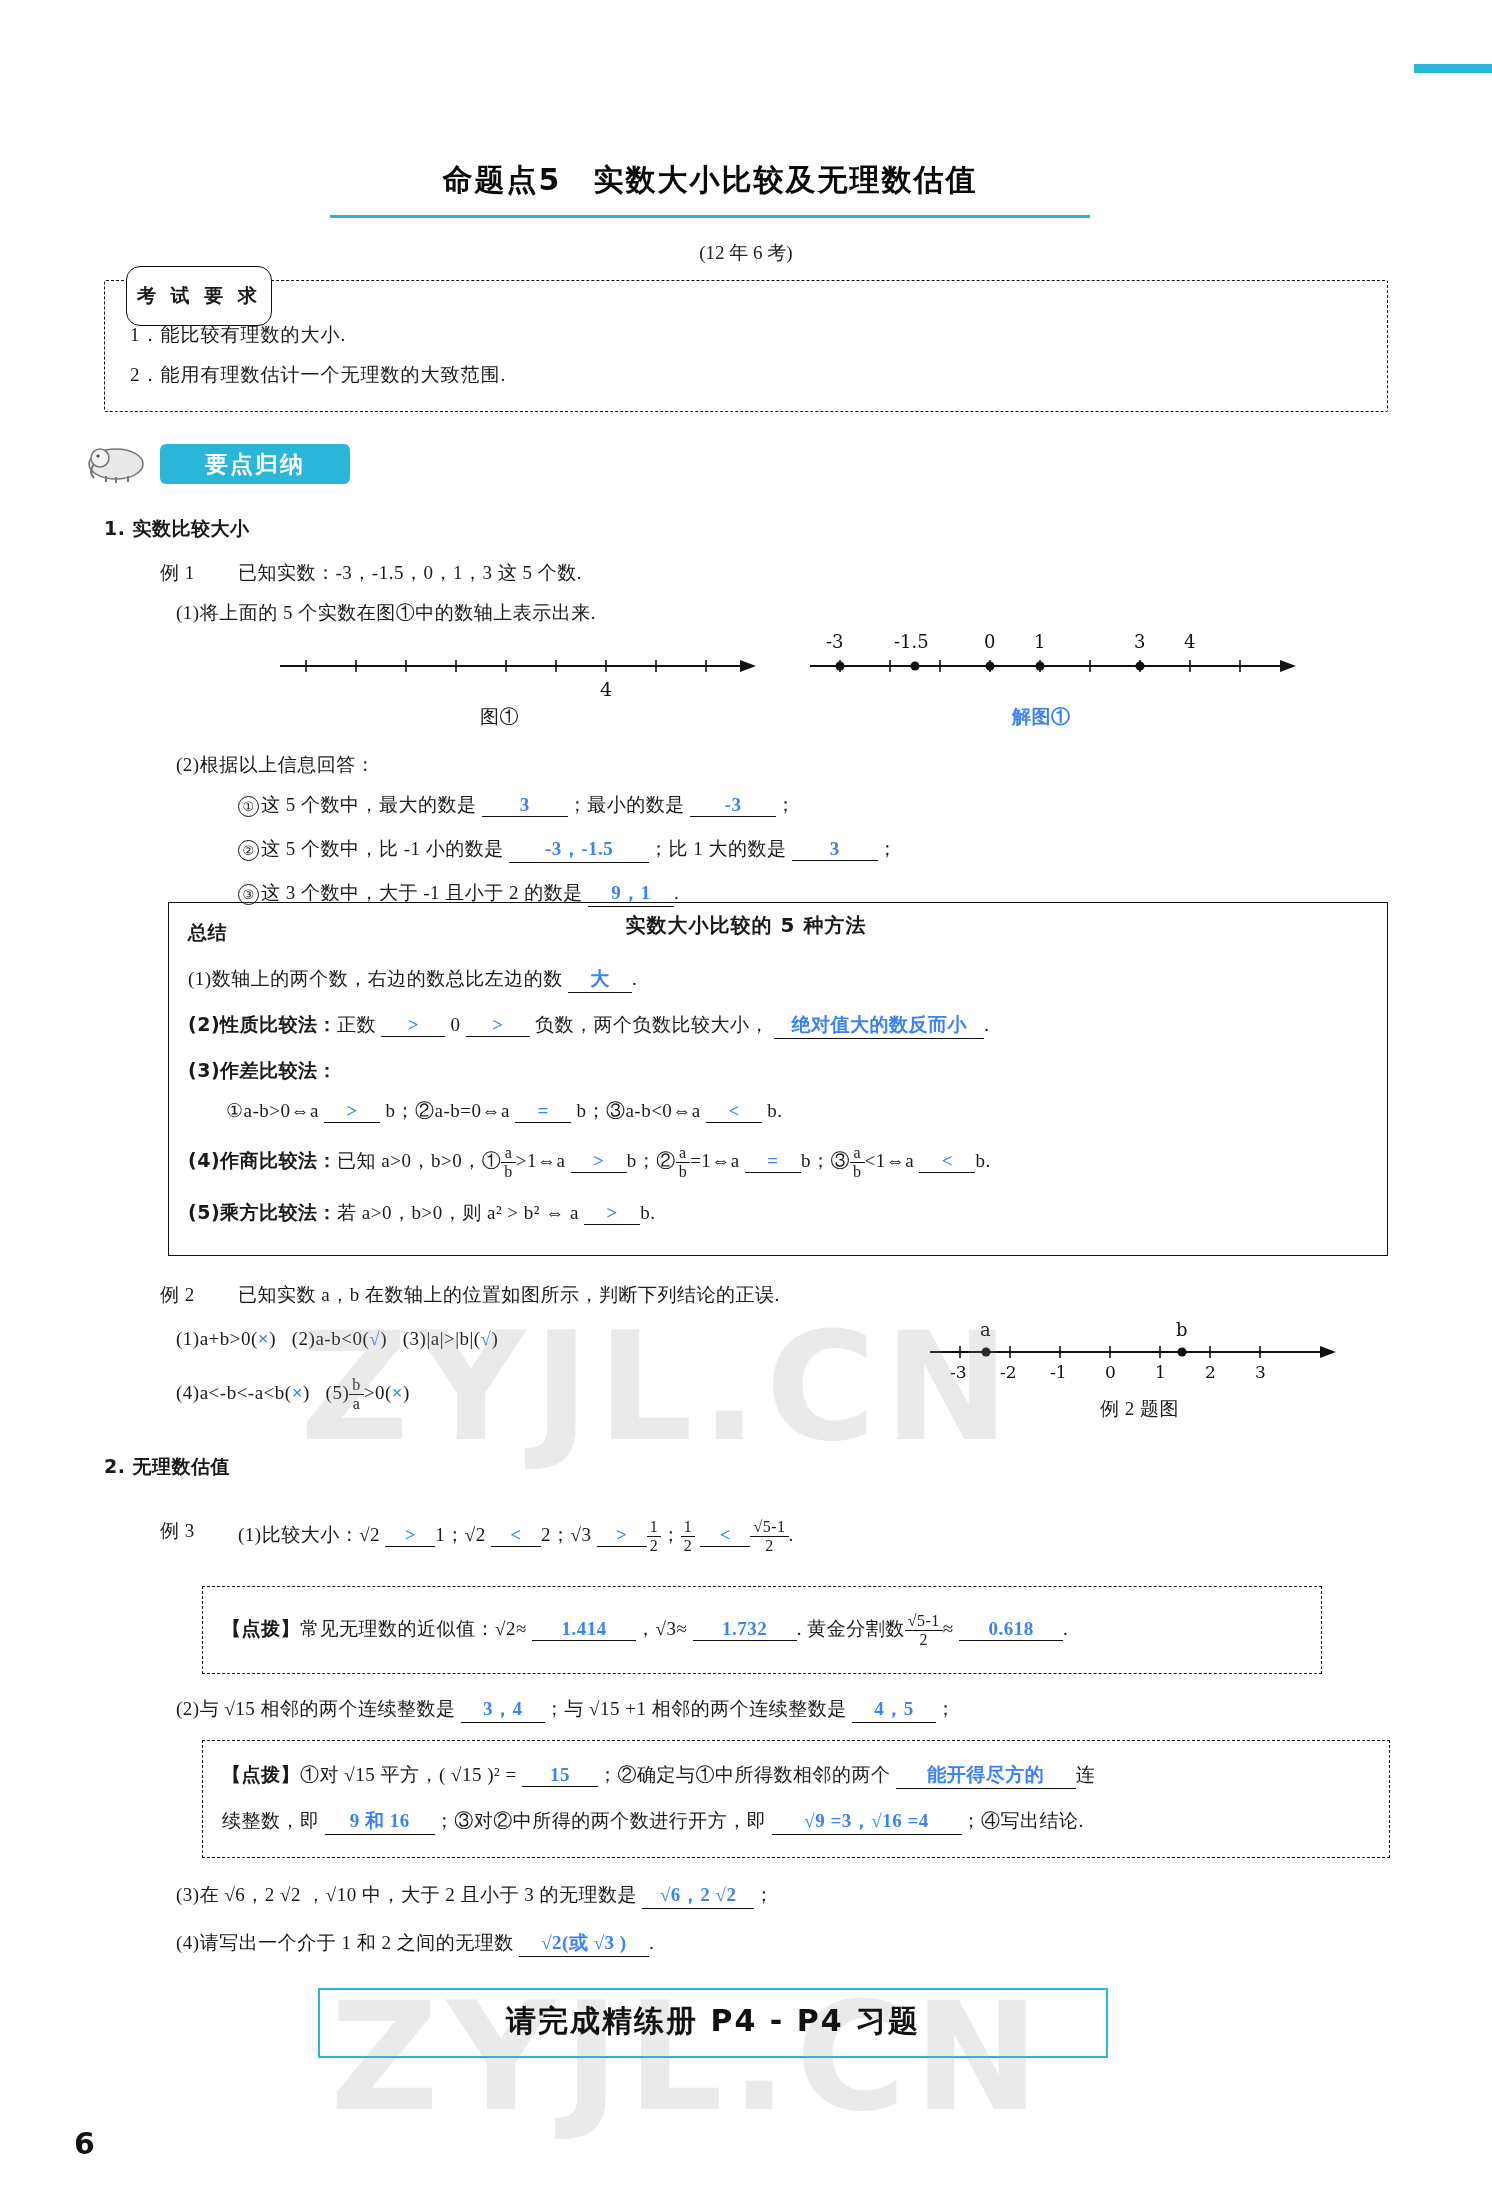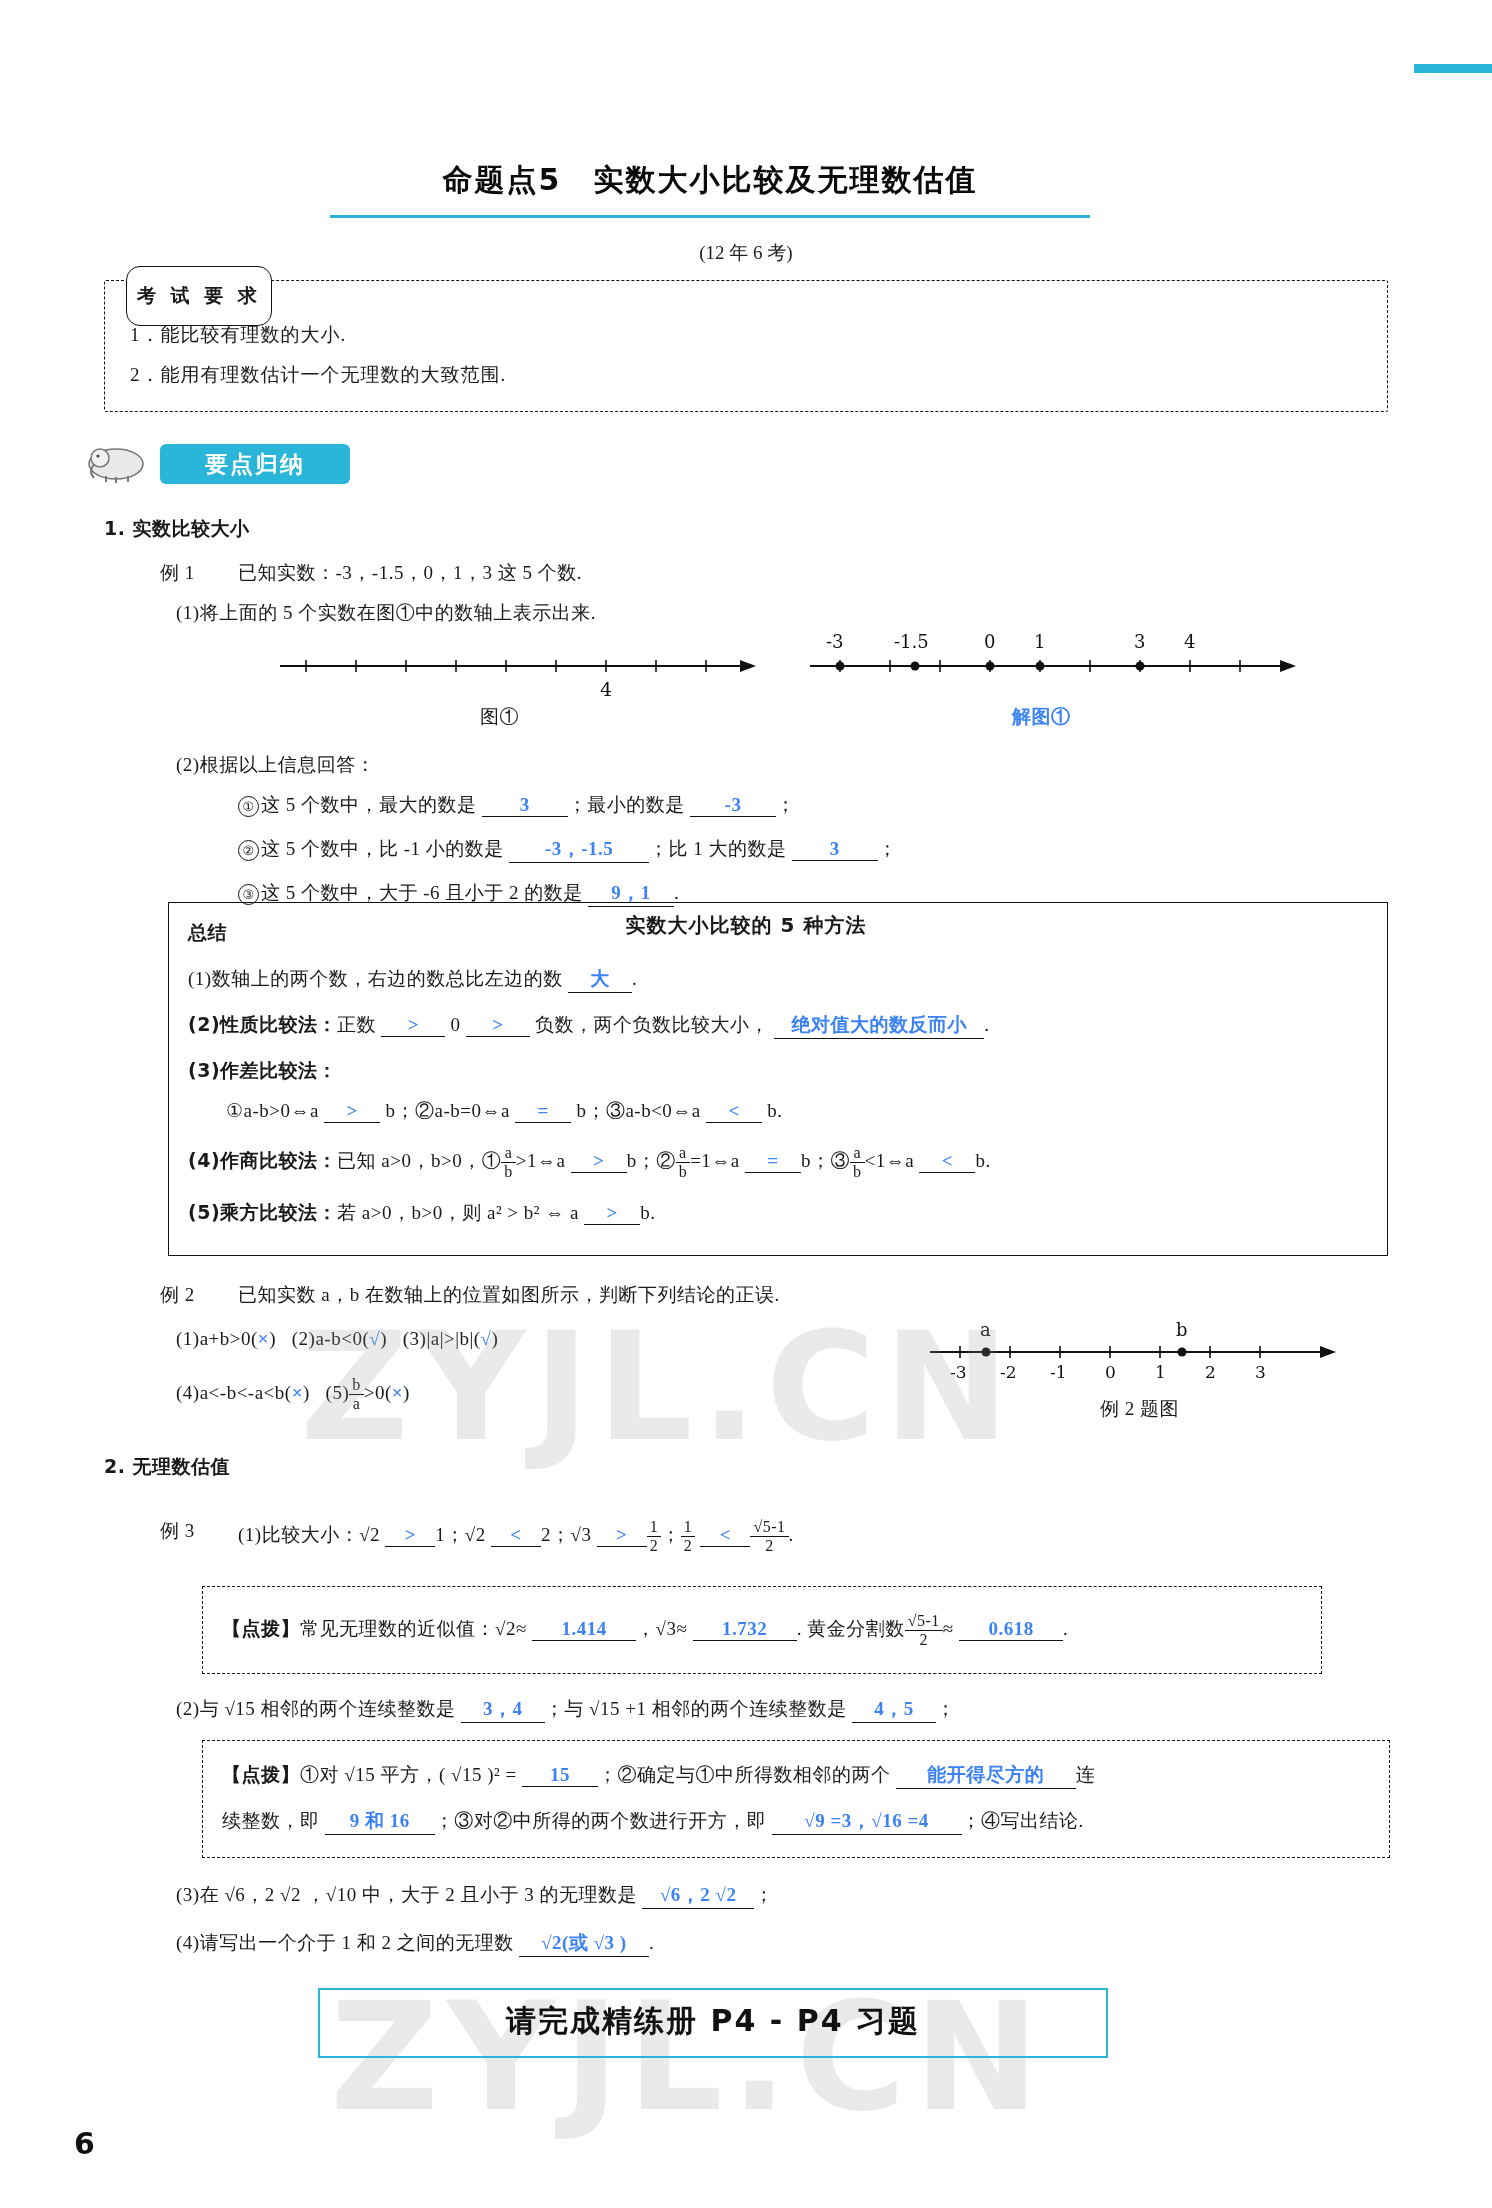--- a/index.html
+++ b/index.html
@@ -227,21 +227,21 @@
     <span class="ul ans" style="width:86px;">-3</span><span>；</span>
   </div>
 
   <div class="txt" style="left:238px; top:796px;">
     <span class="circled">②</span><span>这 5 个数中，比 -1 小的数是</span>
     <span class="ul ans" style="width:140px;">-3，-1.5</span><span>；比 1 大的数是</span>
     <span class="ul ans" style="width:86px;">3</span><span>；</span>
   </div>
 
   <div class="txt" style="left:238px; top:840px;">
-    <span class="circled">③</span><span>这 5 个数中，大于 -6 且小于 2 的数是</span>
+    <span class="circled">③</span><span>这 3 个数中，大于 -1 且小于 2 的数是</span>
     <span class="ul ans" style="width:86px;">9，1</span><span>.</span>
   </div>
 
   <div class="sum-box"></div>
   <div class="txt bold-h" style="left:188px; top:880px;">总结</div>
   <div class="sum-title">实数大小比较的 5 种方法</div>
 
   <div class="txt" style="left:188px; top:926px;">
     <span>(1)数轴上的两个数，右边的数总比左边的数</span>
     <span class="ul ans" style="width:64px;">大</span><span>.</span>

